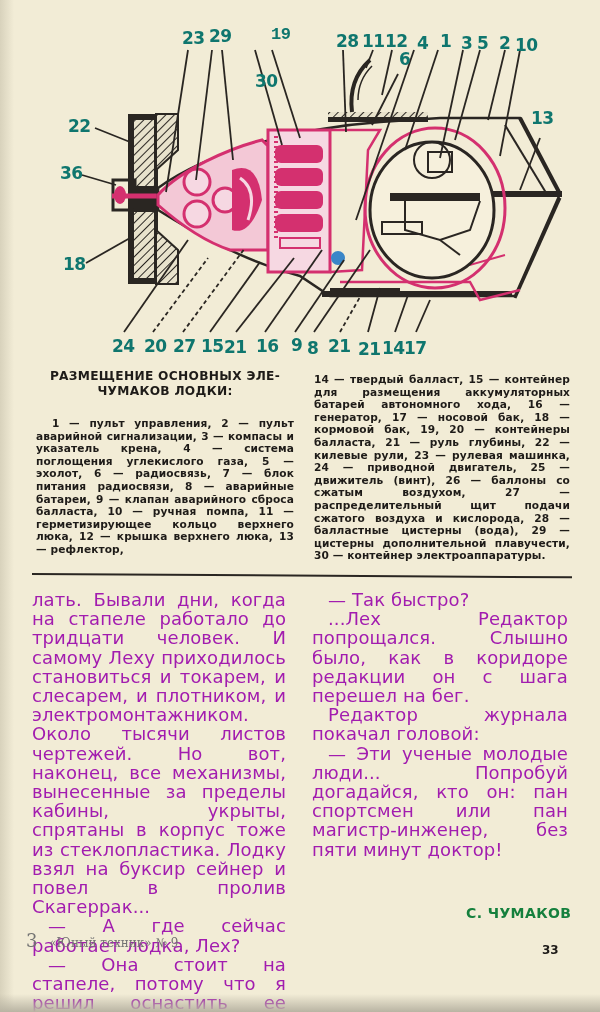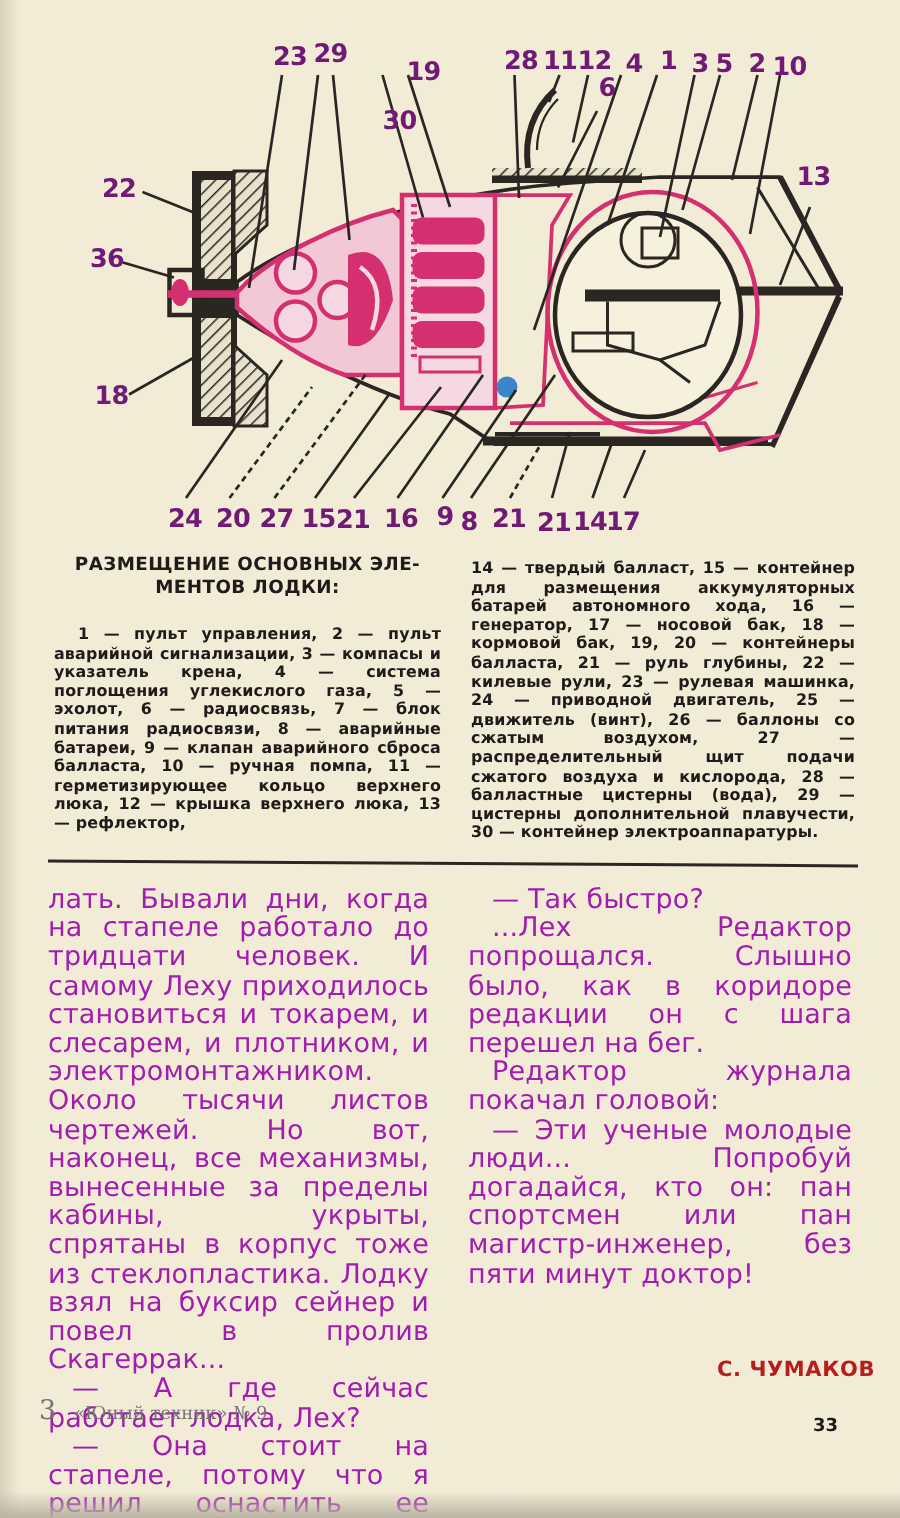--- a/index.html
+++ b/index.html
@@ -16,21 +16,21 @@
   }
   .bottom-shadow {
     position: absolute; left: 0; bottom: 0; width: 600px; height: 18px;
     background: linear-gradient(to top, #b9b4a3, rgba(242,236,214,0));
   }
   
   .diagram { position: absolute; left: 0; top: 0; width: 600px; height: 362px; }
   .diagram svg { position: absolute; left: 0; top: 0; }
   .callout {
     position: absolute; font-family: "DejaVu Sans", sans-serif;
-    font-weight: bold; font-size: 17px; color: #701a75; letter-spacing: -0.5px;
+    font-weight: bold; font-size: 17px; color: #0f766e; letter-spacing: -0.5px;
     line-height: 1;
   }
   
   .legend-title {
     position: absolute; left: 36px; top: 369px; width: 258px;
     font-family: "DejaVu Sans", sans-serif; font-weight: bold; font-size: 12.2px;
     text-align: center; line-height: 15px; letter-spacing: 0.3px;
   }
   .legend-col {
     position: absolute; font-family: "DejaVu Sans", sans-serif; font-weight: bold;
@@ -48,21 +48,21 @@
     position: absolute; font-family: "DejaVu Sans", sans-serif;
     font-size: 18px; line-height: 19.2px; text-align: justify; text-align-last: left;
     color: #a21caf; letter-spacing: 0.1px;
   }
   .col p { margin: 0; }
   .col p.ind { text-indent: 16px; }
   .col-left { left: 32px; top: 590px; width: 254px; }
   .col-right { left: 312px; top: 590px; width: 256px; }
   .signature {
     position: absolute; left: 466px; top: 905px; font-weight: bold; font-size: 14px;
-    letter-spacing: 0.4px; color: #b91c1c; margin-left: 12px;
+    letter-spacing: 0.4px; color: #15803d;
   }
   .footer-left {
     position: absolute; left: 26px; top: 930px; font-family: "DejaVu Serif", serif;
     font-size: 12px; color: #737373;
   }
   .footer-left .sig-num { font-size: 18px; margin-right: 8px; }
   .page-num {
     position: absolute; left: 542px; top: 943px; font-weight: bold; font-size: 12px;
     color: #1e1b18;
   }
@@ -170,21 +170,21 @@
       <line x1="340" y1="332" x2="364" y2="290" stroke-dasharray="4,3"></line>
       <line x1="368" y1="332" x2="380" y2="288"></line>
       <line x1="395" y1="332" x2="408" y2="295"></line>
       <line x1="416" y1="332" x2="430" y2="300"></line>
     </g>
   </svg>
 
   <span class="callout" style="left:182px;top:30px;">23</span>
   <span class="callout" style="left:209px;top:28px;">29</span>
   <span class="callout" style="left:255px;top:29px;margin-top:44px;">30</span>
-  <span class="callout" style="left:271px;top:40px;">19</span>
+  <span class="callout" style="left:271px;top:26px;font-family:Liberation Mono, monospace;">19</span>
   <span class="callout" style="left:336px;top:33px;">28</span>
   <span class="callout" style="left:362px;top:33px;">11</span>
   <span class="callout" style="left:385px;top:33px;">12</span>
   <span class="callout" style="left:399px;top:51px;">6</span>
   <span class="callout" style="left:417px;top:35px;">4</span>
   <span class="callout" style="left:440px;top:33px;">1</span>
   <span class="callout" style="left:461px;top:35px;">3</span>
   <span class="callout" style="left:477px;top:35px;">5</span>
   <span class="callout" style="left:499px;top:35px;">2</span>
   <span class="callout" style="left:515px;top:37px;">10</span>
@@ -203,21 +203,21 @@
   <span class="callout" style="left:291px;top:337px;">9</span>
   <span class="callout" style="left:307px;top:340px;">8</span>
   <span class="callout" style="left:328px;top:338px;">21</span>
   <span class="callout" style="left:358px;top:341px;">21</span>
   <span class="callout" style="left:382px;top:340px;">14</span>
   <span class="callout" style="left:404px;top:340px;">17</span>
 </div>
 
 <div class="legend-title">
   <div>РАЗМЕЩЕНИЕ ОСНОВНЫХ ЭЛЕ-</div>
-  <div>МЕНТОВ ЛОДКИ:</div>
+  <div>ЧУМАКОВ ЛОДКИ:</div>
 </div>
 <div class="legend-col legend-left">1 — пульт управления, 2 — пульт аварийной сигнализации, 3 — компасы и указатель крена, 4 — система поглощения углекислого газа, 5 — эхолот, 6 — радиосвязь, 7 — блок питания радиосвязи, 8 — аварийные батареи, 9 — клапан аварийного сброса балласта, 10 — ручная помпа, 11 — герметизирующее кольцо верхнего люка, 12 — крышка верхнего люка, 13 — рефлектор,</div>
 <div class="legend-col legend-right">14 — твердый балласт, 15 — контейнер для размещения аккумуляторных батарей автономного хода, 16 — генератор, 17 — носовой бак, 18 — кормовой бак, 19, 20 — контейнеры балласта, 21 — руль глубины, 22 — килевые рули, 23 — рулевая машинка, 24 — приводной двигатель, 25 — движитель (винт), 26 — баллоны со сжатым воздухом, 27 — распределительный щит подачи сжатого воздуха и кислорода, 28 — балластные цистерны (вода), 29 — цистерны дополнительной плавучести, 30 — контейнер электроаппаратуры.</div>
 
 <div class="rule"></div>
 
 <div class="col col-left">
   <p>лать. Бывали дни, когда на стапеле работало до тридцати человек. И самому Леху приходилось становиться и токарем, и слесарем, и плотником, и электромонтажником. Около тысячи листов чертежей. Но вот, наконец, все механизмы, вынесенные за пределы кабины, укрыты, спрятаны в корпус тоже из стеклопластика. Лодку взял на буксир сейнер и повел в пролив Скагеррак...</p>
   <p class="ind">— А где сейчас работает лодка, Лех?</p>
   <p class="ind">— Она стоит на стапеле, потому что я решил оснастить ее манипуляторами для взятия донных проб. Но это месяца два работы, а потом напишу докторскую диссертацию. Это тоже недолго, полгода хватит.</p>

